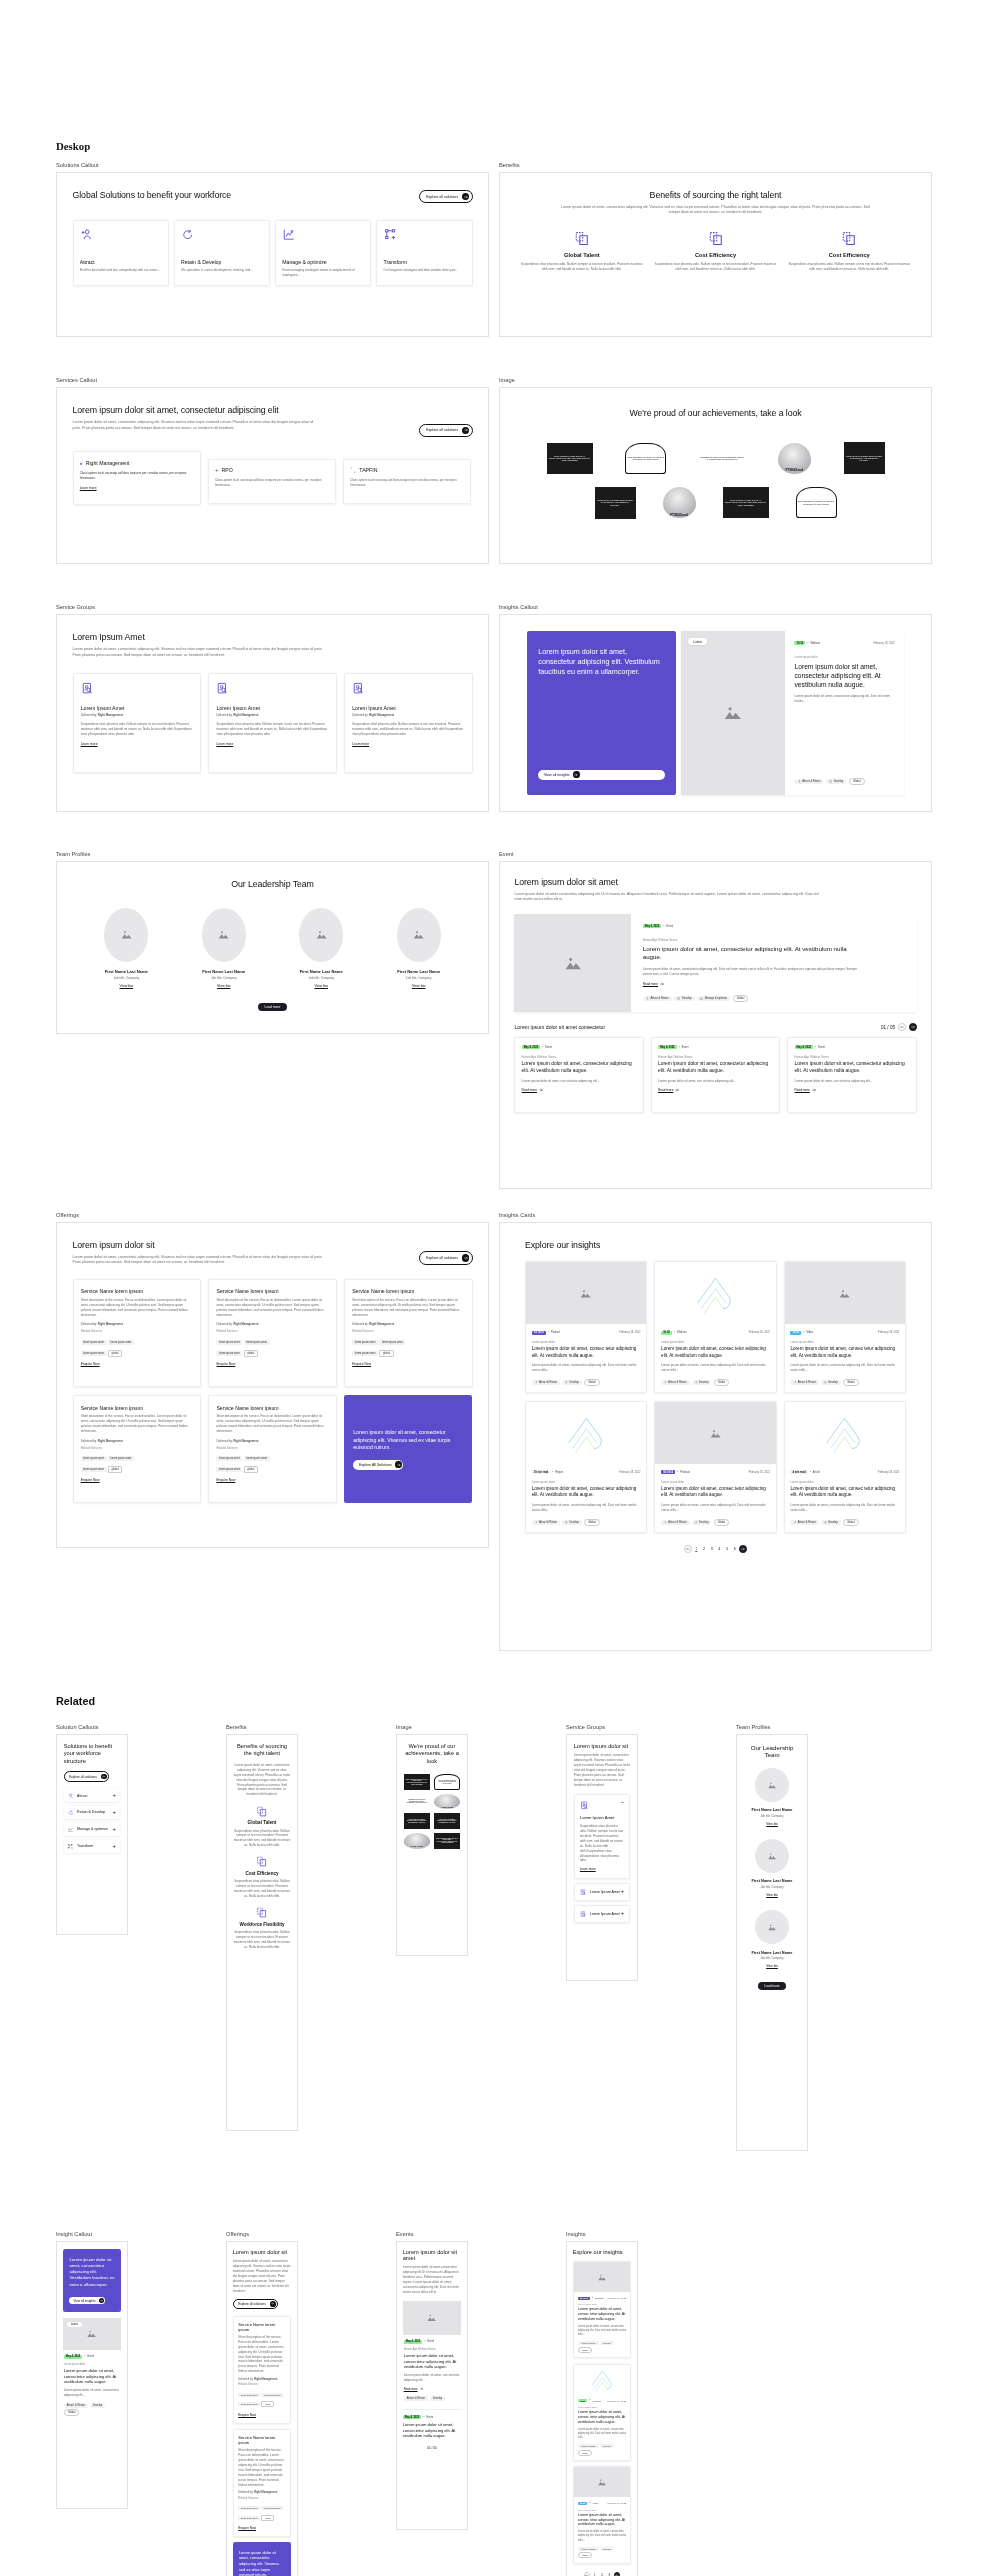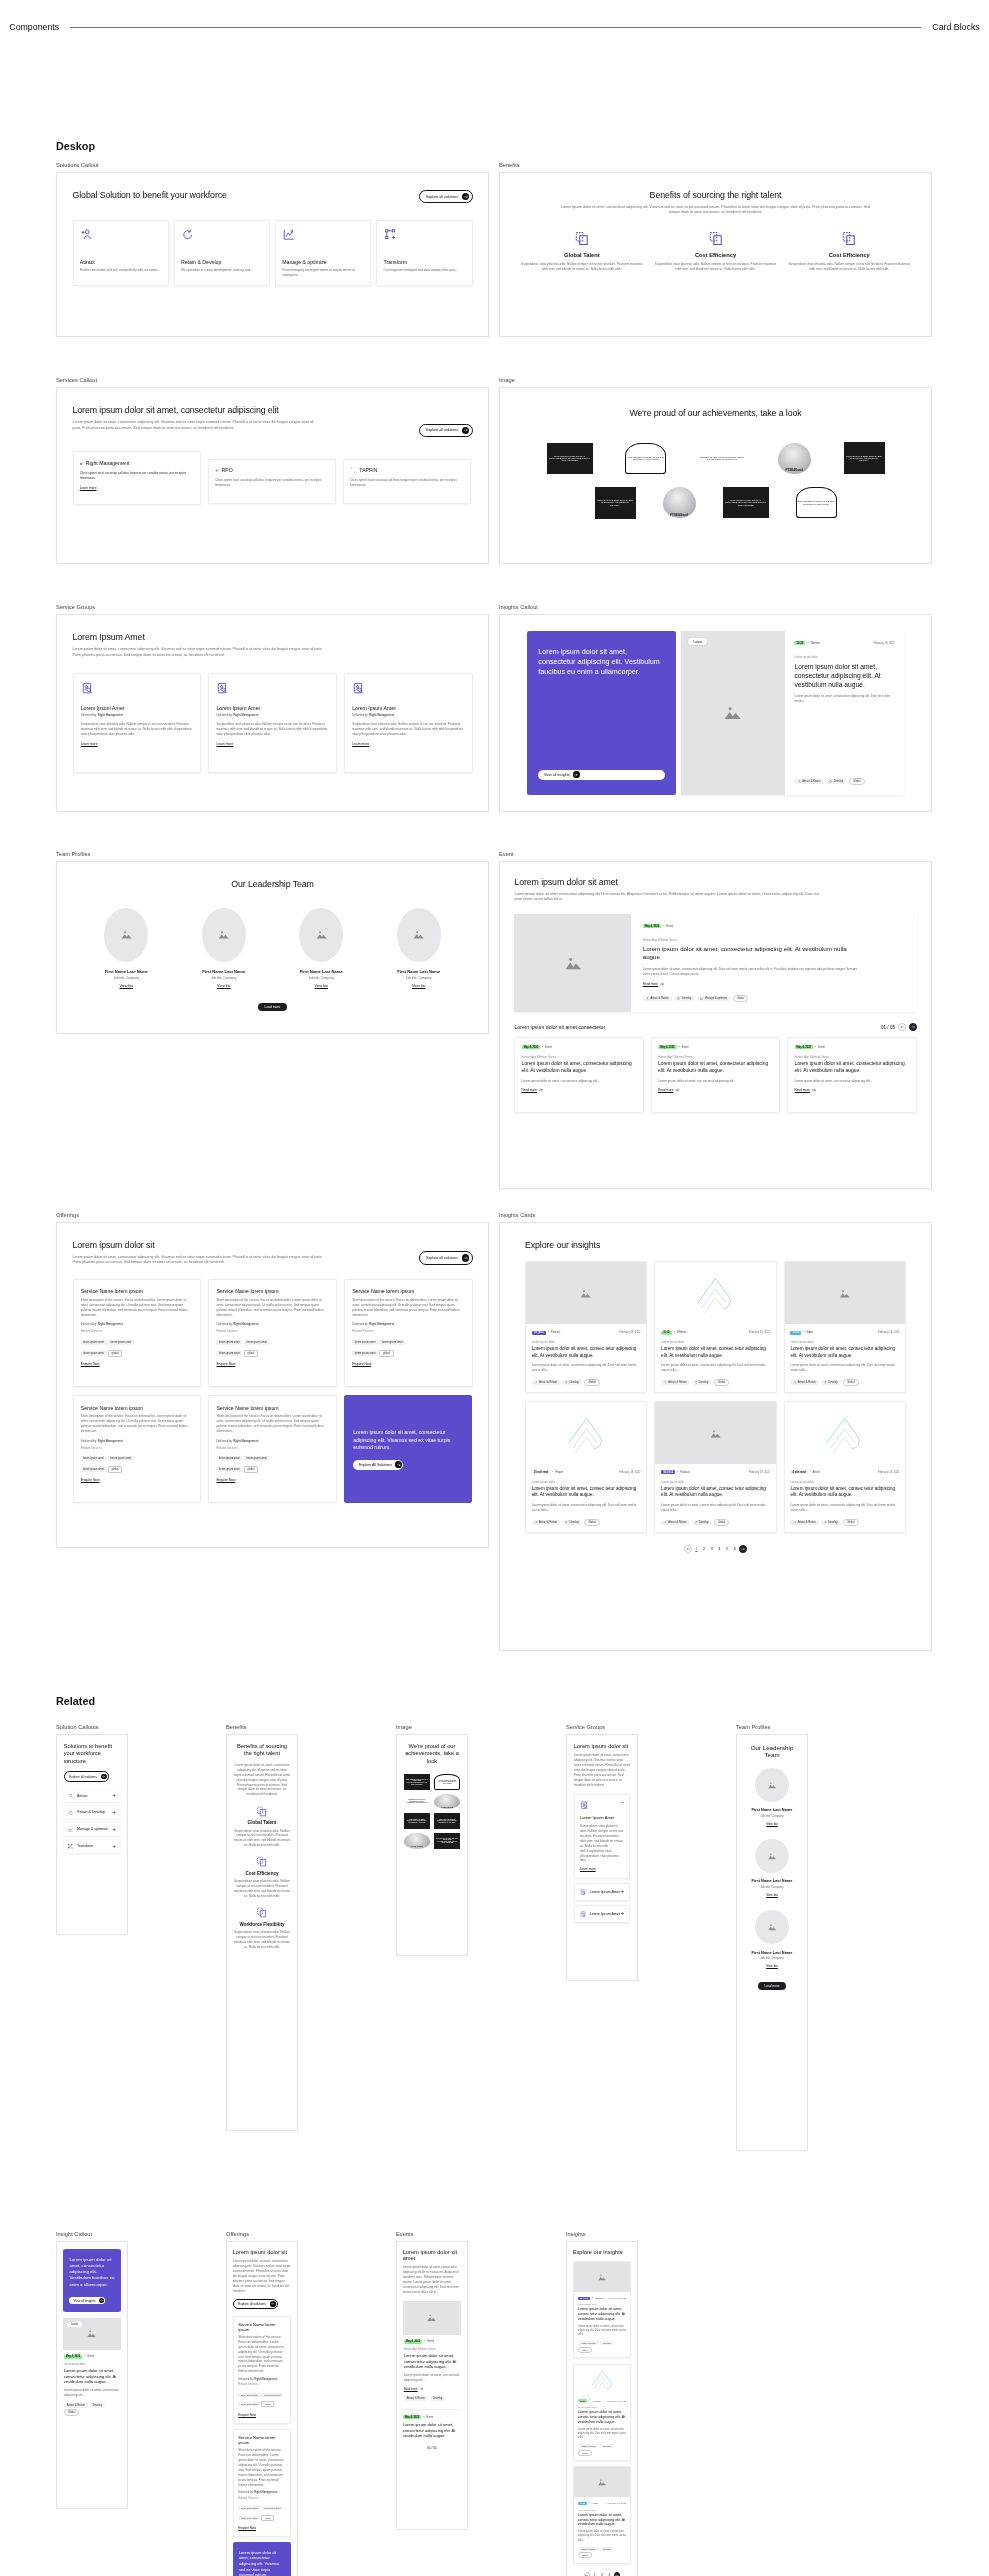--- a/index.html
+++ b/index.html
@@ -86,33 +86,28 @@
   .plus { font-size:5.7px; color:#111; line-height:1; }
 
   .arrowlink { display:inline-flex; align-items:center; gap:2.1px; font-size:3.1px; color:#111; text-decoration:underline; }
   .hr-soft { height:0.5px; background:#ededf1; }
 </style>
 </head>
 <body>
 
 <div class="page">
 
-  <div class="topbar">
-    <div class="lbl left">Components</div>
-    <div class="rule"></div>
-    <div class="lbl right">Card Blocks</div>
-  </div>
-
-  <div class="sectiontitle" style="position:absolute;left:56px;top:140px;">Deskop</div>
+
+  <div class="sectiontitle" style="position:absolute;left:56px;top:140px;font-family:Liberation Serif, serif;">Deskop</div>
 
   <div style="position:absolute;left:56px;top:162px;width:433px;">
     <div class="blocklabel">Solutions Callout</div>
     <div class="frame frame-sh" style="width:433px;height:165px;padding:17.5px 15.5px;">
       <div style="display:flex;align-items:flex-start;justify-content:space-between;">
-        <h2 class="big" style="max-width:222px;">Global Solution to benefit your workforce</h2>
+        <h2 class="big" style="max-width:222px;">Global Solutions to benefit your workforce</h2>
         <div class="pill">
           <span>Explore all solutions</span>
           <span class="dot">
               <svg viewBox="0 0 16 16">
                 <path d="M2 8h11M9 4l4 4-4 4" stroke="#fff" stroke-width="1.8" fill="none" stroke-linecap="round" stroke-linejoin="round"></path>
               </svg>
             </span>
         </div>
       </div>
       <div style="display:flex;gap:5.2px;margin-top:16.5px;">

